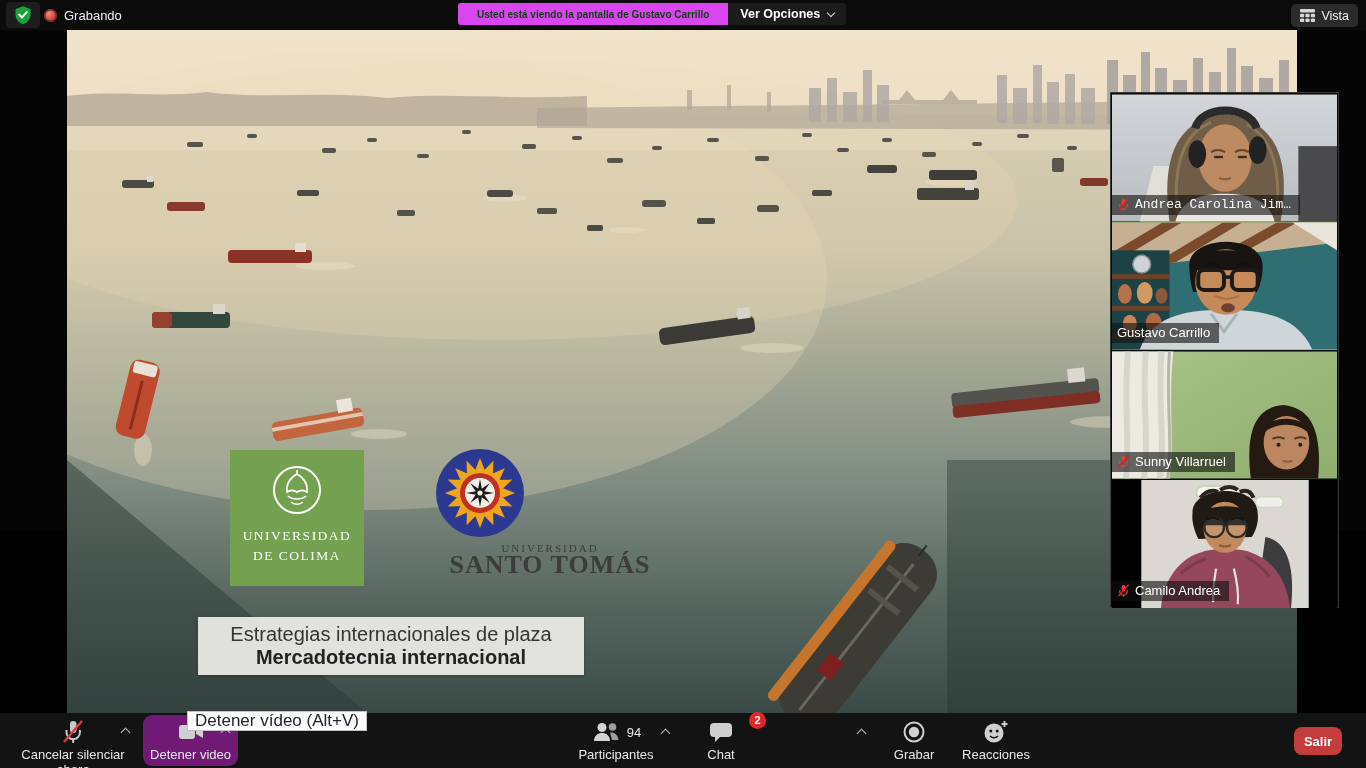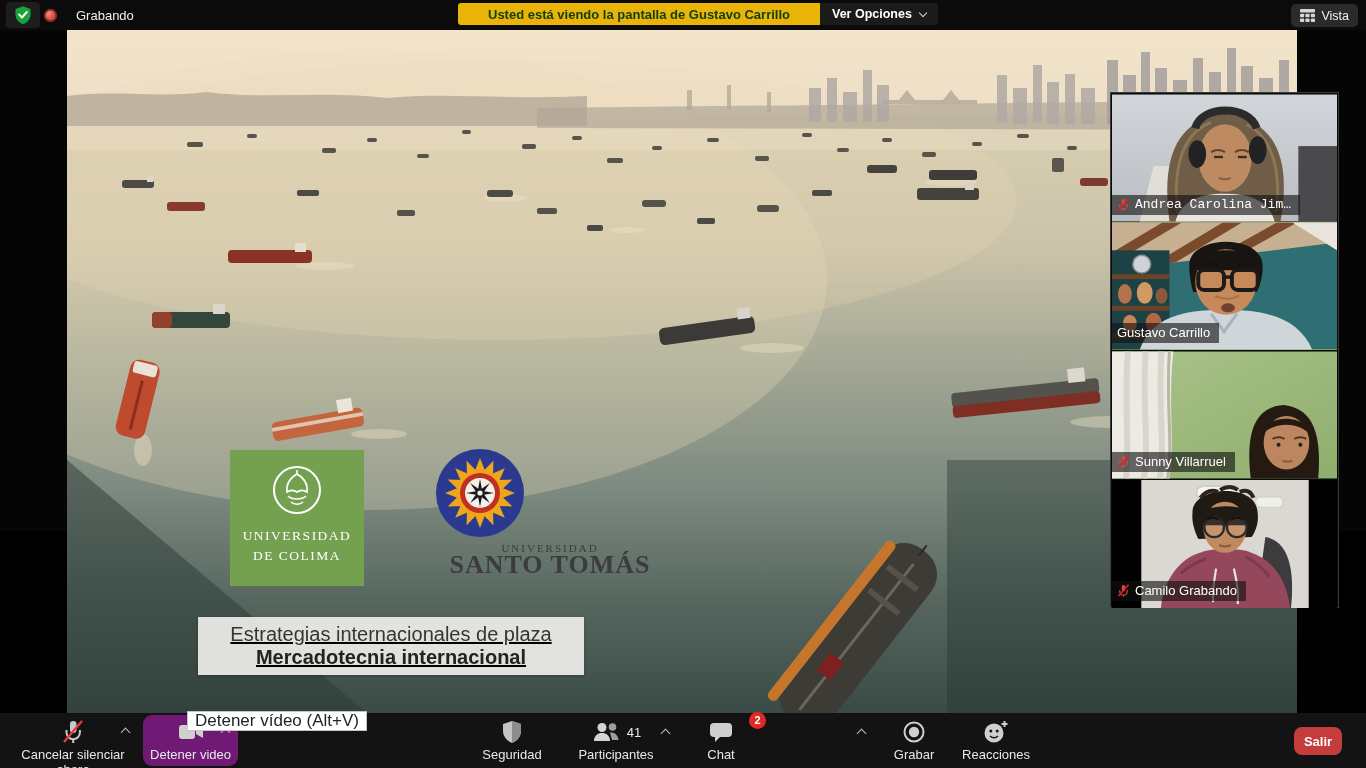--- a/index.html
+++ b/index.html
@@ -3,27 +3,27 @@
 <meta charset="utf-8">
 <style>
   * { margin:0; padding:0; box-sizing:border-box; }
   html,body { width:1366px; height:768px; background:#000; overflow:hidden;
               font-family:"Liberation Sans", sans-serif; }
 
   
   #topbar { position:absolute; left:0; top:0; width:1366px; height:30px; background:#0b0b0b; z-index:30; }
   #shield-badge { position:absolute; left:6px; top:2px; width:34px; height:26px; background:#1d1d1d; border-radius:4px;
                   display:flex; align-items:center; justify-content:center; }
-  #rec-wrap { position:absolute; left:44px; top:0; height:30px; display:flex; align-items:center; gap:19px; }
+  #rec-wrap { position:absolute; left:44px; top:0; height:30px; display:flex; align-items:center; gap:7px; }
   #rec-dot { width:13px; height:13px; border-radius:50%; background:radial-gradient(circle at 35% 35%, #f08a80, #c8372b 70%);
              box-shadow:0 0 0 1.5px #7a2620 inset; }
   #rec-label { color:#f0f0f0; font-size:13px; }
   #share-banner { position:absolute; left:458px; top:3px; height:22px; display:flex; z-index:31; }
-  #share-banner .green { background:#eab308; color:#0d3f10; font-size:13px; font-weight:bold;
-                         display:flex; align-items:center; padding:0 30px; border-radius:3px 0 0 3px; }
+  #share-banner .green { background:#d946ef; color:#0d3f10; font-size:10px; font-weight:bold;
+                         display:flex; align-items:center; padding:0 19px; border-radius:3px 0 0 3px; }
   #share-banner .opts { background:#1b1b1b; color:#fff; font-size:12.5px; font-weight:bold;
                         display:flex; align-items:center; gap:8px; padding:0 12px; border-radius:0 3px 3px 0; cursor:pointer; }
   .chev-down { display:inline-block; width:6px; height:6px; border-left:1.8px solid #d8d8d8; border-top:1.8px solid #d8d8d8;
                transform:rotate(-135deg); margin-top:-3px; }
   .chev-up { display:inline-block; width:7px; height:7px; border-left:1.8px solid #bdbdbd; border-top:1.8px solid #bdbdbd;
              transform:rotate(45deg); }
   #vista-btn { position:absolute; right:8px; top:4px; height:23px; background:#2b2b2b; border-radius:5px;
                display:flex; align-items:center; gap:6px; padding:0 9px; color:#f0f0f0; font-size:12.5px; cursor:pointer; }
 
   
@@ -35,21 +35,21 @@
                display:flex; flex-direction:column; align-items:center; justify-content:flex-start; }
   #udec-text { color:#fff; font-family:"Liberation Serif", serif; text-align:center; line-height:1.5;
                font-size:13.5px; letter-spacing:1.5px; margin-top:4px; }
   #ust-logo { position:absolute; left:368px; top:418px; width:230px; height:165px; text-align:center; }
   #ust-text { margin-top:4px; color:#3c3c3c; font-family:"Liberation Serif", serif; }
   #ust-text .small { font-size:11px; letter-spacing:2px; display:block; margin-bottom:-4px; }
   #ust-text .big { font-size:26px; letter-spacing:1px; font-weight:bold; }
 
   #title-box { position:absolute; left:131px; top:587px; width:386px; height:58px;
                background:rgba(237,237,232,0.93); display:flex; flex-direction:column;
-               align-items:center; justify-content:center; box-shadow:0 1px 3px rgba(0,0,0,.25);text-decoration:underline; }
+               align-items:center; justify-content:center; box-shadow:0 1px 3px rgba(0,0,0,.25); }
   #title-box .l1 { font-size:20px; color:#353535; }
   #title-box .l2 { font-size:20px; color:#222; font-weight:bold; }
 
   
   #panel { position:absolute; left:1110px; top:92px; width:229px; height:516px; background:#0a0a0a;
            border:1px solid #3a3a3a; z-index:20; }
   .tile { position:absolute; left:1px; width:225px; height:128px; overflow:hidden; background:#111; cursor:pointer; }
   .tile svg { display:block; }
   .name-tag { position:absolute; left:0; bottom:7px; display:flex; align-items:center; gap:5px;
               background:rgba(16,16,16,0.62); color:#fff; font-size:13px; padding:2px 9px 3px 5px; white-space:nowrap; }
@@ -460,21 +460,21 @@
       <path d="M66 40 q7,-3 13,0 M91 40 q7,-3 13,0" stroke="#17120d" stroke-width="2.4" fill="none"></path>
       <path d="M79 66 q6,3 12,0" stroke="#8a5c3c" stroke-width="2.2" fill="none"></path>
     </svg>
     <div class="name-tag">
       <svg width="13" height="13" viewBox="0 0 14 14">
         <rect x="5.1" y="1" width="3.8" height="7" rx="1.9" fill="#e04545"></rect>
         <path d="M3 6.5 V8 a4 4 0 0 0 8 0 V6.5" fill="none" stroke="#e04545" stroke-width="1.3"></path>
         <line x1="7" y1="12" x2="7" y2="13.6" stroke="#e04545" stroke-width="1.3"></line>
         <line x1="1.6" y1="13" x2="12.4" y2="0.8" stroke="#e02020" stroke-width="1.6"></line>
       </svg>
-      <span>Camilo Grabando</span>
+      <span>Camilo Andrea</span>
     </div>
   </div>
 </div>
 
 <div id="toolbar">
 
   <div class="tb-item" style="left:6px; width:134px;">
     <div class="tb-icon">
       <svg width="24" height="26" viewBox="0 0 24 26">
         <rect x="9" y="2" width="6.5" height="12" rx="3.2" fill="#c9c9c9"></rect>
@@ -491,39 +491,30 @@
     <div class="tb-icon">
       <svg width="26" height="18" viewBox="0 0 26 18">
         <rect x="1" y="2" width="16" height="14" rx="3" fill="#cfcfcf"></rect>
         <polygon points="18,7 25,3 25,15 18,11" fill="#cfcfcf"></polygon>
       </svg>
     </div>
     <div class="tb-label">Detener video</div>
   </div>
   <span class="tb-chev chev-up" style="left:222px; top:16px;"></span>
 
-  <div class="tb-item" style="left:468px; width:88px;">
-    <div class="tb-icon">
-      <svg width="22" height="24" viewBox="0 0 22 24">
-        <path d="M11 1 L20 4 V10.5 C20 16.5 16.3 20.8 11 23 C5.7 20.8 2 16.5 2 10.5 V4 Z" fill="#c4c4c4"></path>
-        <path d="M11 1 L20 4 V10.5 C20 16.5 16.3 20.8 11 23 Z" fill="#8e8e8e"></path>
-      </svg>
-    </div>
-    <div class="tb-label">Seguridad</div>
-  </div>
 
   <div class="tb-item" style="left:562px; width:108px;">
     <div class="tb-icon">
       <svg width="30" height="22" viewBox="0 0 30 22">
         <circle cx="11" cy="6.5" r="4.5" fill="#d4d4d4"></circle>
         <path d="M3 20 C3 14.5 7 12 11 12 C15 12 19 14.5 19 20 Z" fill="#d4d4d4"></path>
         <circle cx="21.5" cy="6" r="3.8" fill="#9e9e9e"></circle>
         <path d="M19 11.5 C23 11 27 13.5 27.5 19 L21 19" fill="#9e9e9e"></path>
       </svg>
-      <span style="font-size:13px; color:#e8e8e8;">41</span>
+      <span style="font-size:13px; color:#e8e8e8;">94</span>
     </div>
     <div class="tb-label">Participantes</div>
   </div>
   <span class="tb-chev chev-up" style="left:662px; top:17px;"></span>
 
   <div class="tb-item" style="left:688px; width:66px;">
     <div class="tb-icon" style="position:relative;">
       <svg width="24" height="21" viewBox="0 0 24 21">
         <rect x="1" y="1" width="22" height="14" rx="4" fill="#cfcfcf"></rect>
         <polygon points="6,14 6,20 12,14" fill="#cfcfcf"></polygon>

